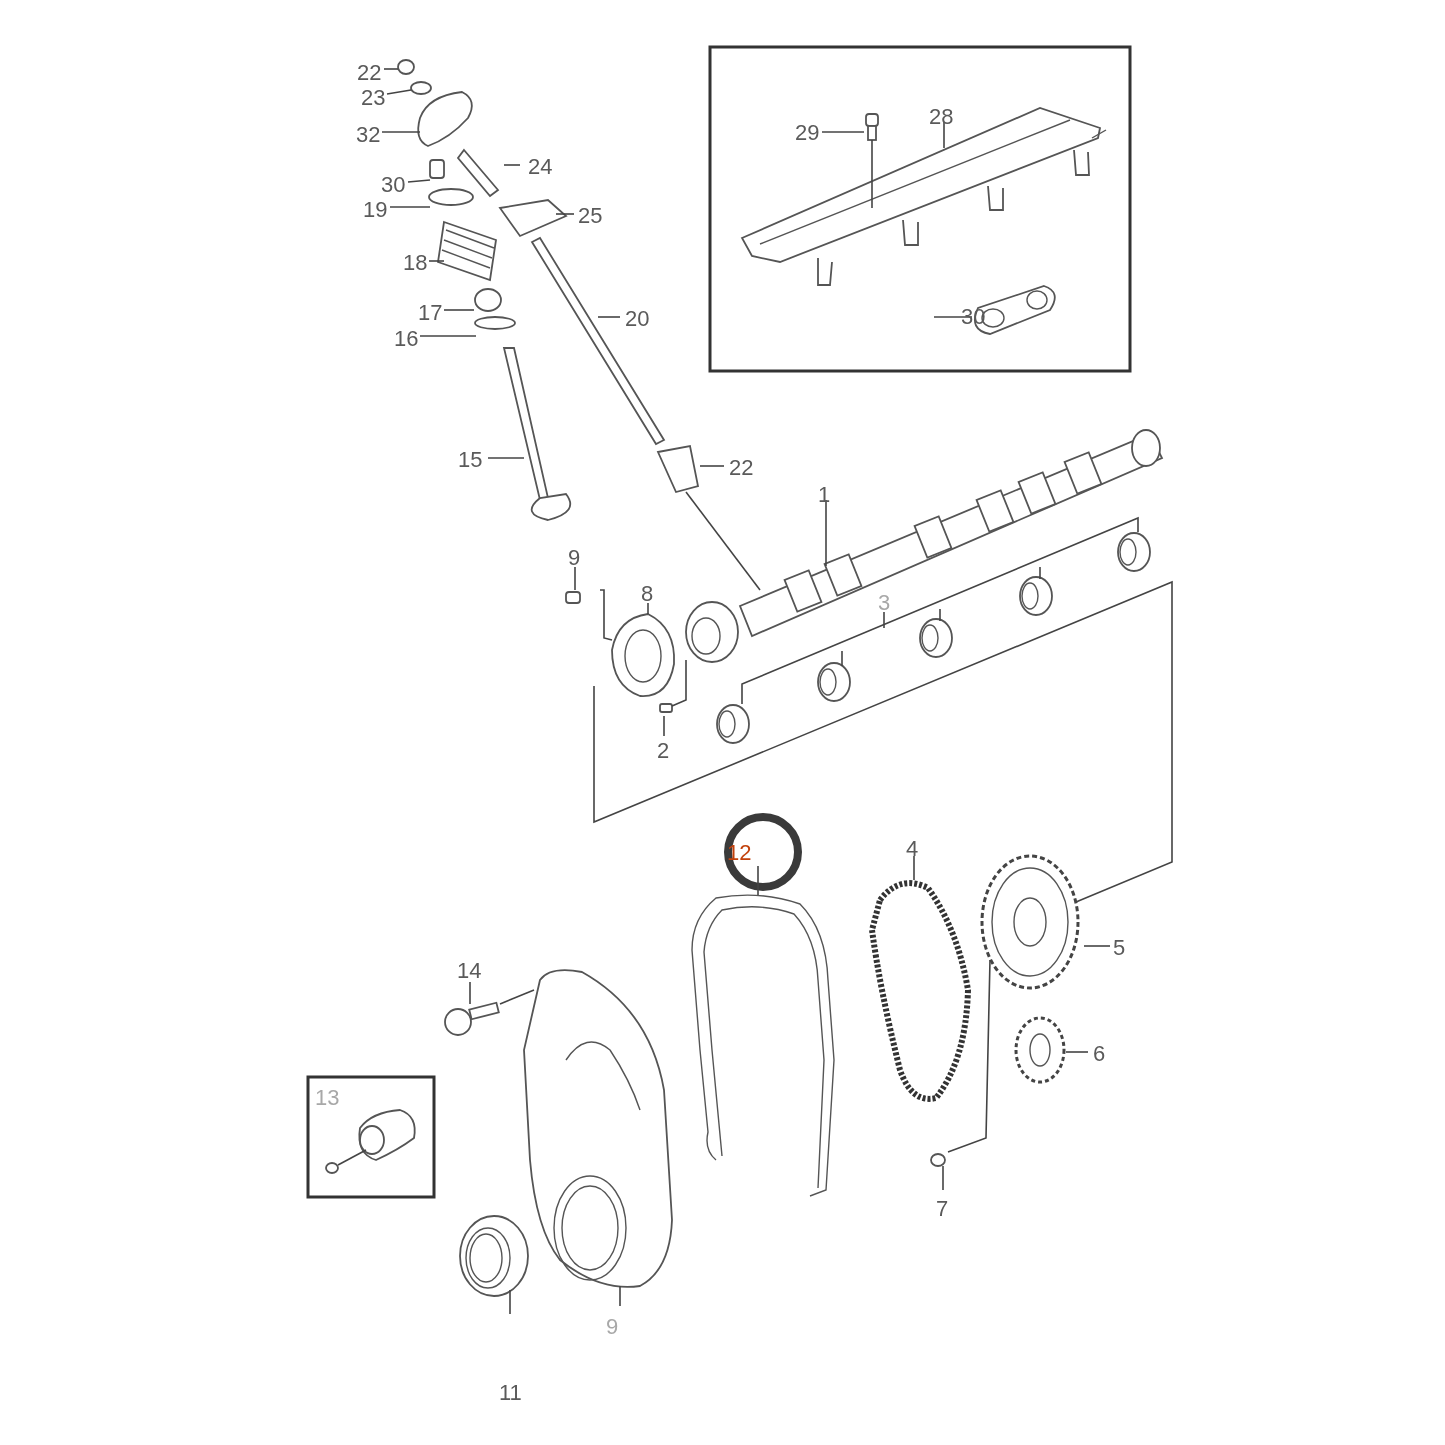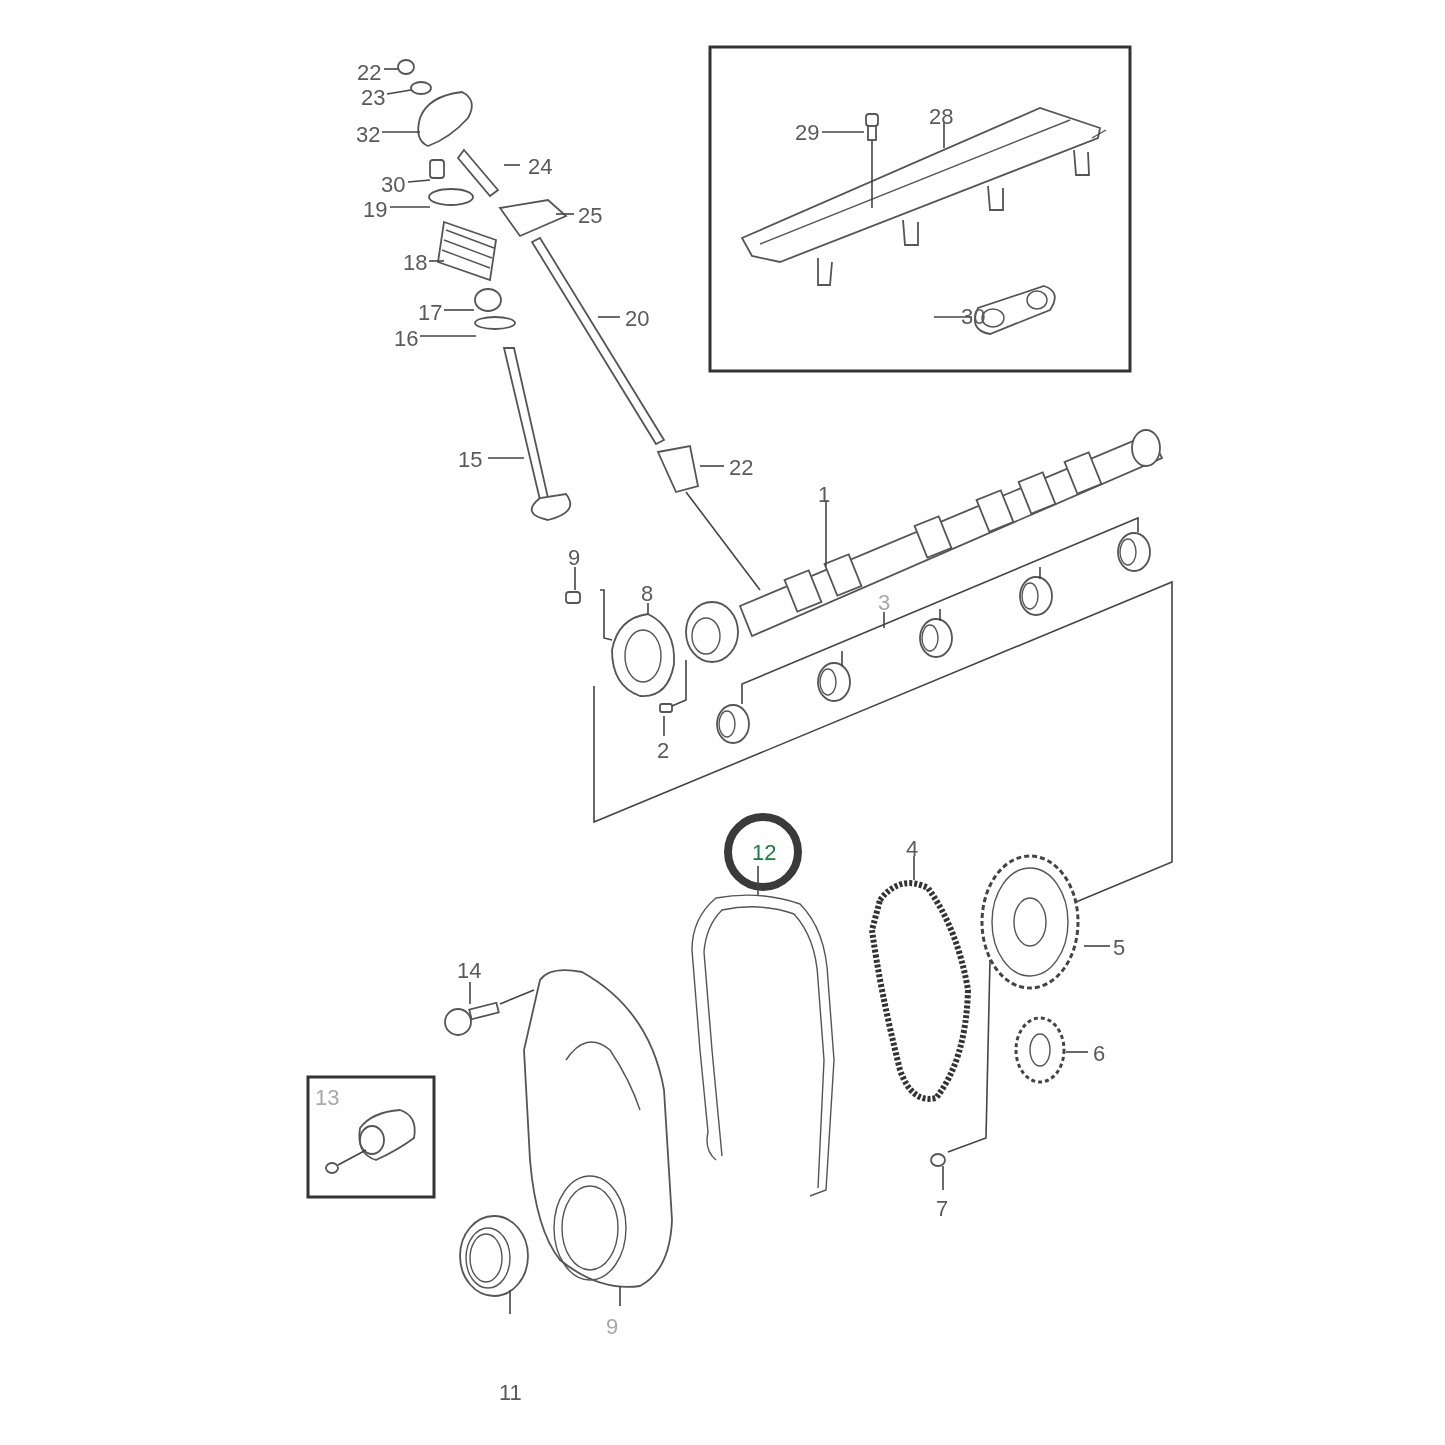--- a/index.html
+++ b/index.html
@@ -185,21 +185,21 @@
   <span class="lbl" style="left:657px;top:740px">2</span>
   <span class="lbl light" style="left:878px;top:592px">3</span>
   <span class="lbl" style="left:906px;top:838px">4</span>
   <span class="lbl" style="left:1113px;top:937px">5</span>
   <span class="lbl" style="left:1093px;top:1043px">6</span>
   <span class="lbl" style="left:936px;top:1198px">7</span>
   <span class="lbl" style="left:641px;top:583px">8</span>
   <span class="lbl" style="left:568px;top:547px">9</span>
   <span class="lbl light" style="left:606px;top:1316px">9</span>
   <span class="lbl" style="left:499px;top:1382px">11</span>
-  <span class="lbl" style="left:752px;top:842px;color:#15803d">12</span>
+  <span class="lbl" style="left:727px;top:842px;color:#c2410c">12</span>
   <span class="lbl light" style="left:315px;top:1087px">13</span>
   <span class="lbl" style="left:457px;top:960px">14</span>
   <span class="lbl" style="left:458px;top:449px">15</span>
   <span class="lbl" style="left:394px;top:328px">16</span>
   <span class="lbl" style="left:418px;top:302px">17</span>
   <span class="lbl" style="left:403px;top:252px">18</span>
   <span class="lbl" style="left:363px;top:199px">19</span>
   <span class="lbl" style="left:381px;top:174px">30</span>
   <span class="lbl" style="left:356px;top:124px">32</span>
   <span class="lbl" style="left:357px;top:62px">22</span>

